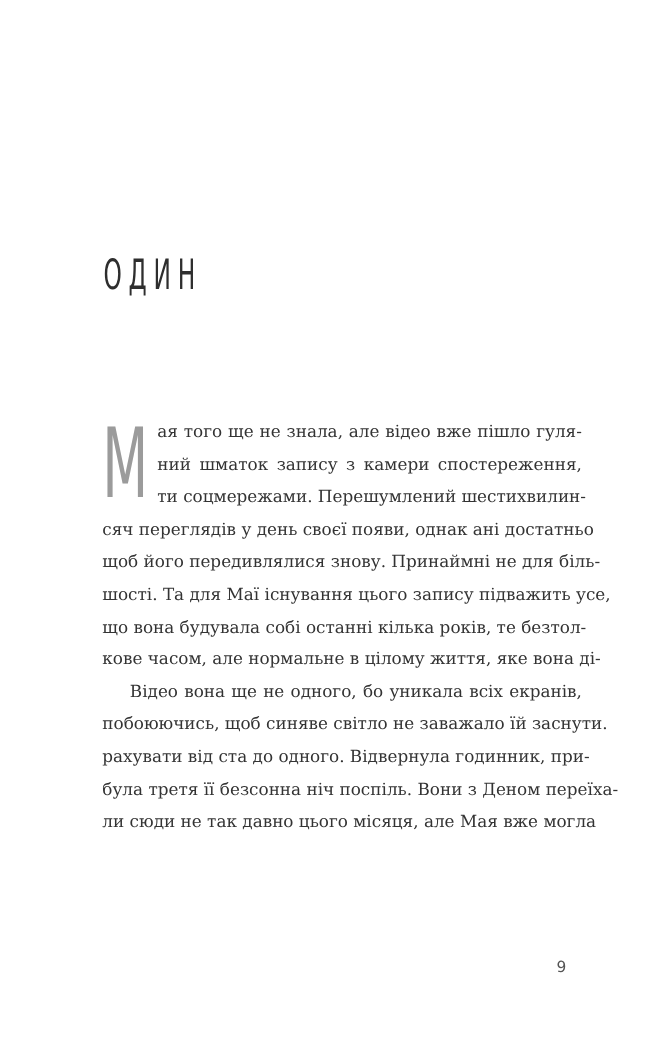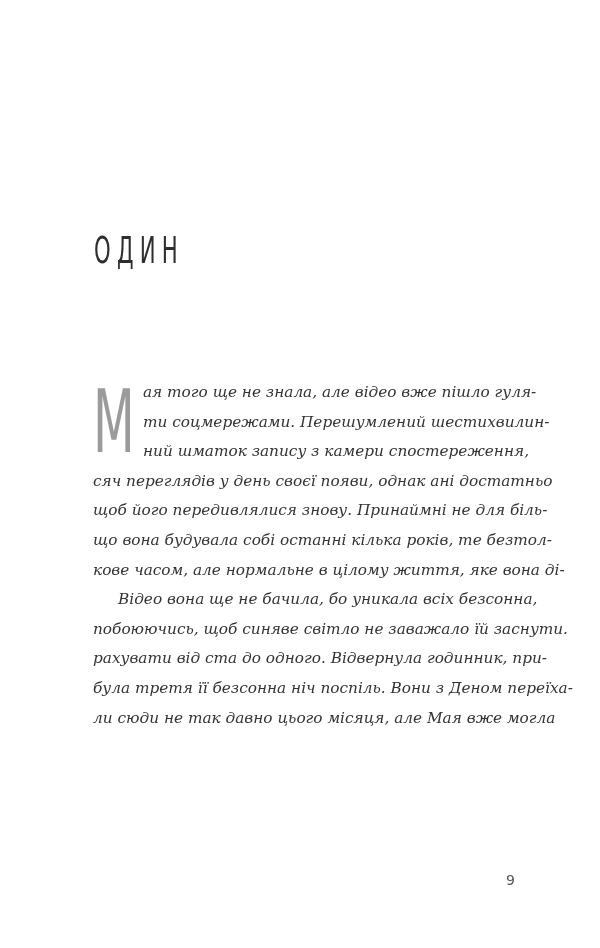--- a/index.html
+++ b/index.html
@@ -11,21 +11,21 @@
     position:absolute; left:94px; top:228px;
     font-family:"DejaVu Sans Condensed","DejaVu Sans", sans-serif;
     font-size:38px; letter-spacing:10px; color:#2e2e2e;
     transform:scaleX(0.62); transform-origin:left top; font-weight:normal;
   }
   .body-text {
     position:absolute; left:93px; top:378px; width:436px;
     font-family:"DejaVu Serif", serif; font-size:15.3px; line-height:29.6px;
     color:#333;
   }
-  .line { white-space:nowrap; display:block; text-align:justify; text-align-last:justify; height:29.6px;font-style:italic; }
+  .line { white-space:nowrap; display:block; text-align:justify; text-align-last:justify; height:29.6px; }
   .line.last { text-align-last:left; }
   .indent { padding-left:25px; }
   .dropcap-wrap { position:relative; }
   .dropcap {
     position:absolute; left:0; top:4px;
     font-family:"DejaVu Sans", sans-serif; font-size:88px; line-height:80px;
     color:#9b9b9b; transform:scaleX(0.55); transform-origin:left top;
   }
   .dc-line { padding-left:50px; }
   .page-number {
@@ -36,29 +36,30 @@
 </head>
 <body>
 
 <div>
   <div class="chapter-title">ОДИН</div>
 
   <div class="body-text">
     <div class="dropcap-wrap">
       <span class="dropcap">М</span>
       <span class="line dc-line">ая того ще не знала, але відео вже пішло гуля-</span>
+      <span class="line dc-line">ний шматок запису з камери спостереження,</span>
       <span class="line dc-line">ти соцмережами. Перешумлений шестихвилин-</span>
-      <span class="line dc-line">ний шматок запису з камери спостереження,</span>
       <span class="line">сяч переглядів у день своєї появи, однак ані достатньо</span>
       <span class="line">щоб його передивлялися знову. Принаймні не для біль-</span>
+      <span class="line">шості. Та для Маї існування цього запису підважить усе,</span>
       <span class="line">що вона будувала собі останні кілька років, те безтол-</span>
       <span class="line">кове часом, але нормальне в цілому життя, яке вона ді-</span>
     </div>
     <div>
-      <span class="line indent">Відео вона ще не бачила, бо уникала всіх безсонна,</span>
+      <span class="line indent">Відео вона ще не одного, бо уникала всіх екранів,</span>
       <span class="line">побоюючись, щоб синяве світло не заважало їй заснути.</span>
       <span class="line">рахувати від ста до одного. Відвернула годинник, при-</span>
       <span class="line">була третя її безсонна ніч поспіль. Вони з Деном переїха-</span>
       <span class="line">ли сюди не так давно цього місяця, але Мая вже могла</span>
     </div>
   </div>
 
   <div class="page-number">9</div>
 </div>
 

